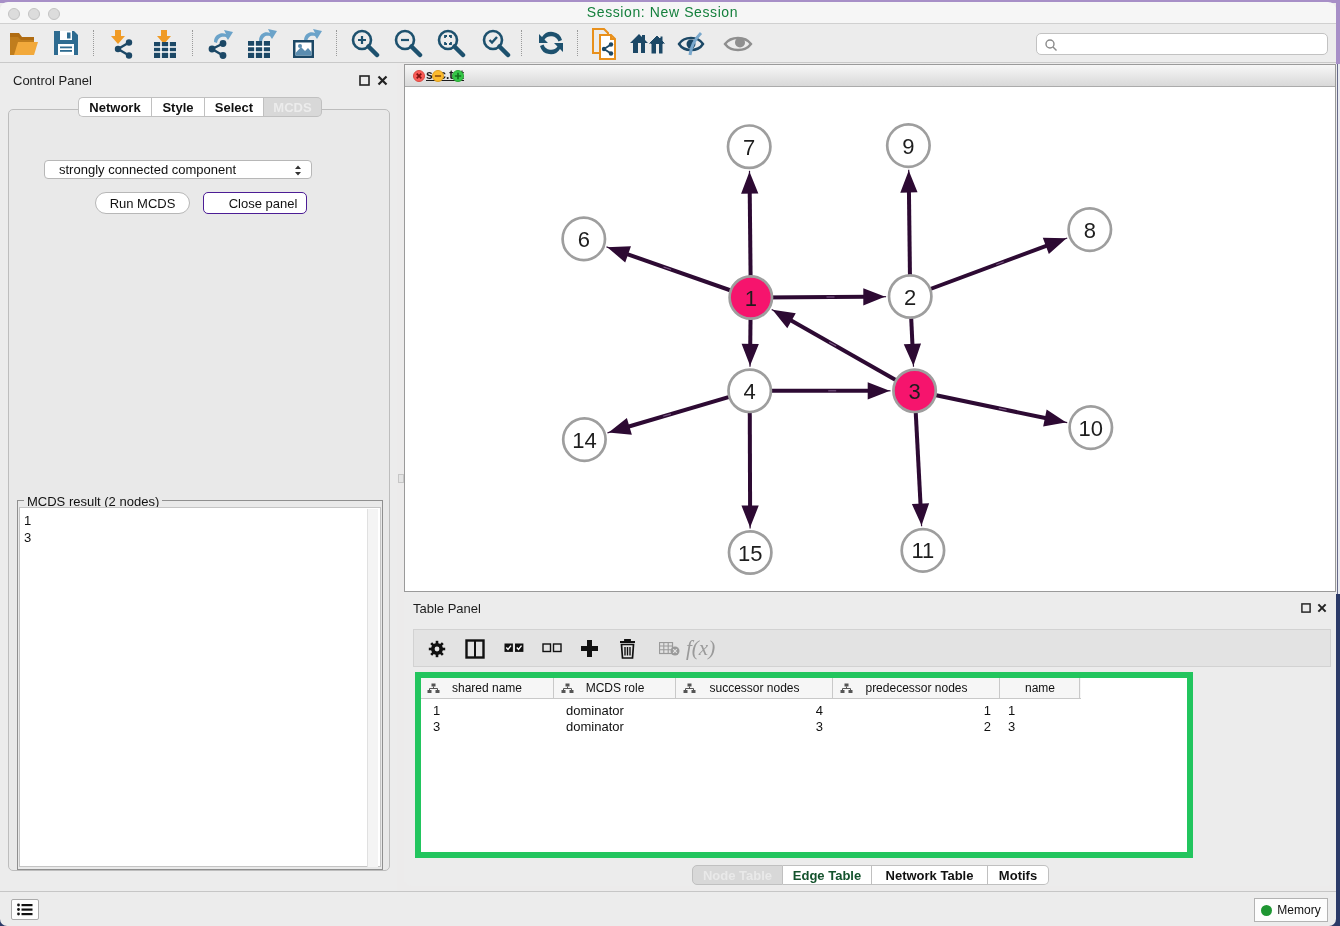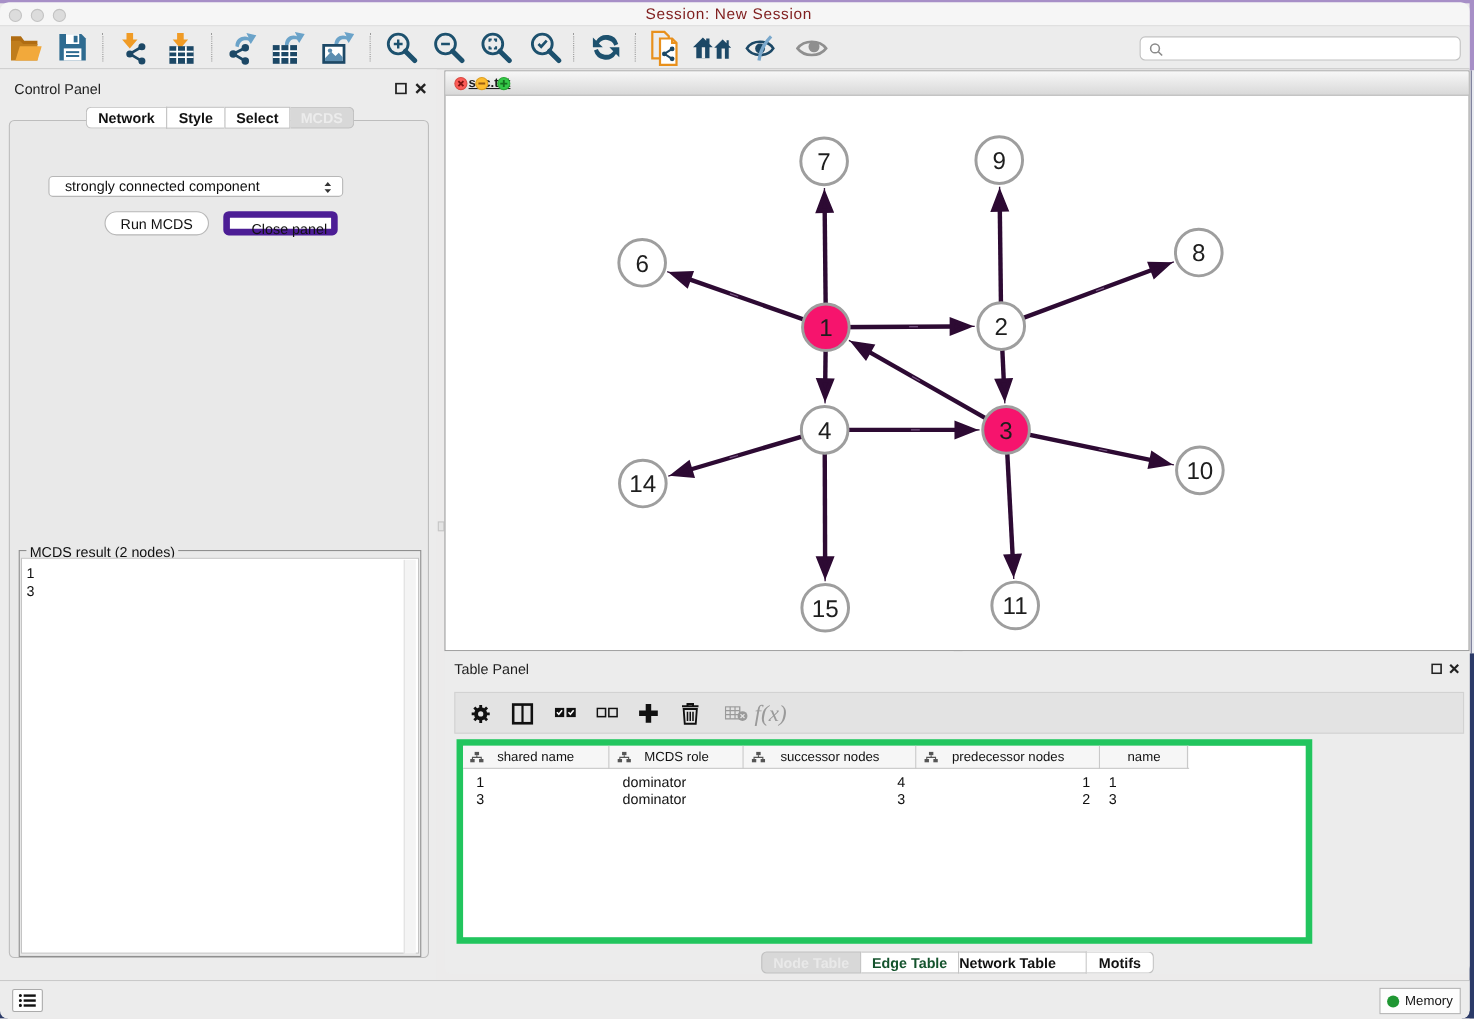--- a/index.html
+++ b/index.html
@@ -12,21 +12,21 @@
 
 <div class="abs" style="left:0;top:0;width:1340px;height:3px;background:#a78fc7;"></div>
 <div class="abs" style="right:0;top:0;width:4px;height:64px;background:#a78fc7;"></div>
 <div class="abs" style="right:0;top:64px;width:3px;height:530px;background:#e8eaf0;border-left:1px solid #666a8a;"></div>
 <div class="abs" style="right:0;top:594px;width:4px;height:332px;background:#2b3a68;"></div>
 
 <div class="abs" style="left:0;top:2px;width:1336px;height:22px;background:#f6f6f6;border-radius:8px 8px 0 0;border-bottom:1px solid #d0d0d0;">
   <div class="abs" style="left:8px;top:6px;width:12px;height:12px;border-radius:50%;background:#dcdcdc;border:1px solid #c3c3c3;"></div>
   <div class="abs" style="left:28px;top:6px;width:12px;height:12px;border-radius:50%;background:#dcdcdc;border:1px solid #c3c3c3;"></div>
   <div class="abs" style="left:48px;top:6px;width:12px;height:12px;border-radius:50%;background:#dcdcdc;border:1px solid #c3c3c3;"></div>
-  <div style="text-align:center;line-height:21px;font-size:14px;letter-spacing:0.6px;color:#7f1d1d;padding-right:11px;">Session: New Session</div>
+  <div style="text-align:center;line-height:21px;font-size:14px;letter-spacing:0.6px;color:#15803d;padding-right:11px;">Session: New Session</div>
 </div>
 
 <div class="abs" id="toolbar" style="left:0;top:24px;width:1336px;height:39px;background:#ececec;border-bottom:1px solid #c9c9c9;">
   <svg class="abs" style="left:8px;top:5px" width="30" height="28" viewBox="0 0 30 28">
     <path d="M2 4 L11 4 L14 8 L26 8 L26 12 L2 12 Z" fill="#b06c12"></path>
     <path d="M2 26 L2 8 L10 8 L13 11 L26 11 L26 26 Z" fill="#c07d1d"></path>
     <path d="M6 26 L10 13 L30 13 L26 26 Z" fill="#f2a93b"></path>
   </svg>
   <svg class="abs" style="left:52px;top:5px" width="28" height="28" viewBox="0 0 28 28">
     <path d="M2 2 L22 2 L26 6 L26 26 L2 26 Z" fill="#2e6b90"></path>
@@ -147,21 +147,21 @@
   </div>
 
 
   <div class="abs" style="left:44px;top:97px;width:268px;height:19px;background:#fff;border:1px solid #b7b7b7;border-radius:4px;font-size:13px;color:#111;line-height:18px;padding-left:14px;">strongly connected component
     <svg class="abs" style="right:8px;top:3px" width="10" height="13" viewBox="0 0 10 13">
         <path d="M2 5 L5 1.5 L8 5 Z M2 8 L5 11.5 L8 8 Z" fill="#333"></path>
       </svg>
   </div>
 
   <div class="abs" style="left:95px;top:129px;width:95px;height:22px;background:#fff;border:1px solid #b7b7b7;border-radius:11px;text-align:center;font-size:13px;line-height:21px;color:#111;">Run MCDS</div>
-  <div class="abs" style="left:203px;top:129px;width:104px;height:22px;background:#fff;border:6px solid #4c1d95;border-radius:5px;text-align:center;font-size:13px;line-height:21px;color:#111;padding-left:16px;">Close panel</div>
+  <div class="abs" style="left:203px;top:129px;width:104px;height:22px;background:#fff;border:1px solid #4c1d95;border-radius:5px;text-align:center;font-size:13px;line-height:21px;color:#111;padding-left:16px;">Close panel</div>
 
   <div class="abs" style="left:17px;top:437px;width:366px;height:370px;border:1px solid #8f8f8f;"></div>
   <div class="abs" style="left:24px;top:431px;background:#e9e9e9;padding:0 3px;font-size:13px;color:#111;">MCDS result (2 nodes)</div>
   <div class="abs" style="left:19px;top:444px;width:362px;height:360px;background:#fff;border:1px solid #c4c4c4;">
     <div style="padding:4px 0 0 4px;font-size:13px;color:#111;line-height:17px;">1<br>3</div>
     <div class="abs" style="right:2px;top:1px;width:11px;height:358px;background:#f4f4f4;border-left:1px solid #e0e0e0;"></div>
   </div>
 </div>
 
 <div class="abs" style="left:398px;top:474px;width:6px;height:9px;background:#e4e4e4;border:1px solid #c6c6c6;"></div>
@@ -358,21 +358,21 @@
     <div class="abs" style="left:12px;top:41px;font-size:13px;color:#111;">3</div>
     <div class="abs" style="left:145px;top:41px;font-size:13px;color:#111;">dominator</div>
     <div class="abs" style="left:256px;top:41px;width:146px;text-align:right;font-size:13px;color:#111;">3</div>
     <div class="abs" style="left:413px;top:41px;width:157px;text-align:right;font-size:13px;color:#111;">2</div>
     <div class="abs" style="left:587px;top:41px;font-size:13px;color:#111;">3</div>
   </div>
 
   <div class="abs" style="left:288px;top:273px;height:20px;display:flex;font-size:13px;">
     <div style="width:91px;background:#d8d8d8;border:1px solid #c0c0c0;border-radius:5px 0 0 5px;text-align:center;line-height:19px;color:#e9e9e9;font-weight:bold;">Node Table</div>
     <div style="width:89px;background:#fff;border:1px solid #c0c0c0;border-left:none;text-align:center;line-height:19px;color:#14532d;font-weight:bold;">Edge Table</div>
-    <div style="width:116px;background:#fff;border:1px solid #c0c0c0;border-left:none;text-align:left;line-height:19px;color:#111;font-weight:bold;">Network Table</div>
+    <div style="width:116px;background:#fff;border:1px solid #c0c0c0;border-left:none;text-align:center;line-height:19px;color:#111;font-weight:bold;">Network Table</div>
     <div style="width:61px;background:#fff;border:1px solid #c0c0c0;border-left:none;border-radius:0 5px 5px 0;text-align:center;line-height:19px;color:#111;font-weight:bold;">Motifs</div>
   </div>
 </div>
 
 <div class="abs" style="left:0;top:919px;width:7px;height:7px;background:#2b3a68;"></div>
 <div class="abs" style="left:1329px;top:919px;width:11px;height:7px;background:#2b3a68;"></div>
 <div class="abs" style="left:0;top:891px;width:1336px;height:35px;background:#ececec;border-top:1px solid #c6c6c6;border-radius:0 0 7px 7px;">
   <div class="abs" style="left:11px;top:7px;width:28px;height:21px;background:#fdfdfd;border:1px solid #ababab;border-radius:2px;">
     <svg width="16" height="13" viewBox="0 0 16 13" style="position:absolute;left:5px;top:3px;">
       <circle cx="1.5" cy="2" r="1.4" fill="#111"></circle>

